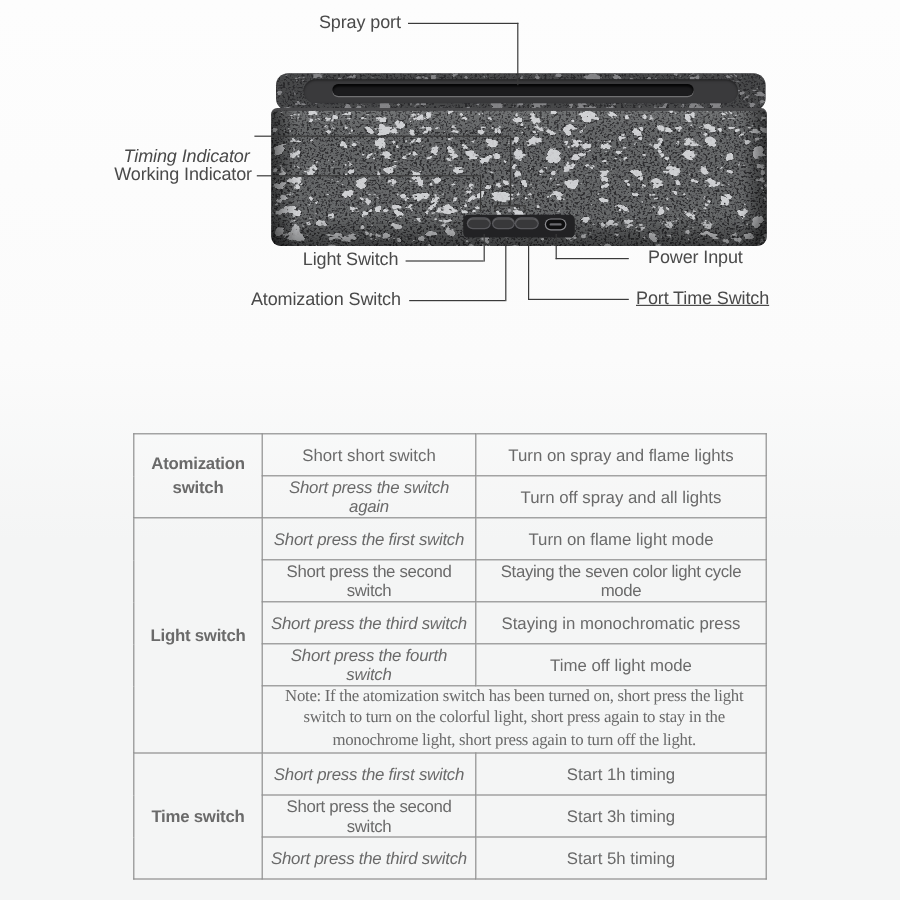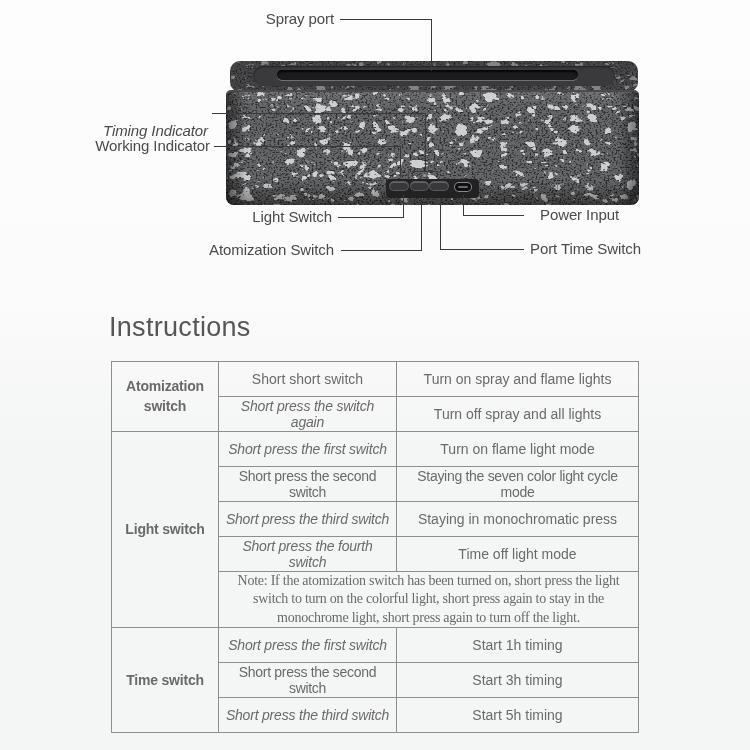--- a/index.html
+++ b/index.html
@@ -158,23 +158,22 @@
 
   <div class="line h" style="left:440px;top:249px;width:84px;"></div>
   <div class="line v" style="left:440px;top:198px;height:52px;"></div>
 
   <div class="callout-label lab-r" style="right:416px;top:11px;">Spray port</div>
   <div class="callout-label lab-r" style="right:542px;top:123px;font-style:italic;">Timing Indicator</div>
   <div class="callout-label lab-r" style="right:540px;top:138px;">Working Indicator</div>
   <div class="callout-label lab-r" style="right:418px;top:209px;">Light Switch</div>
   <div class="callout-label lab-r" style="right:416px;top:242px;">Atomization Switch</div>
   <div class="callout-label" style="left:524px;top:207px;margin-left:16px;">Power Input</div>
-  <div class="callout-label" style="left:530px;top:241px;">Port Time Switch</div>
-
-  <div class="heading">Instructions</div>
+  <div class="callout-label" style="left:530px;top:241px;text-decoration:underline;">Port Time Switch</div>
+
 
   <table class="instr">
     <colgroup>
         <col style="width:107px">
         <col style="width:178px">
         <col style="width:242px">
       </colgroup>
     <tbody>
         <tr>
       <td rowspan="2" class="group">Atomization switch</td>

